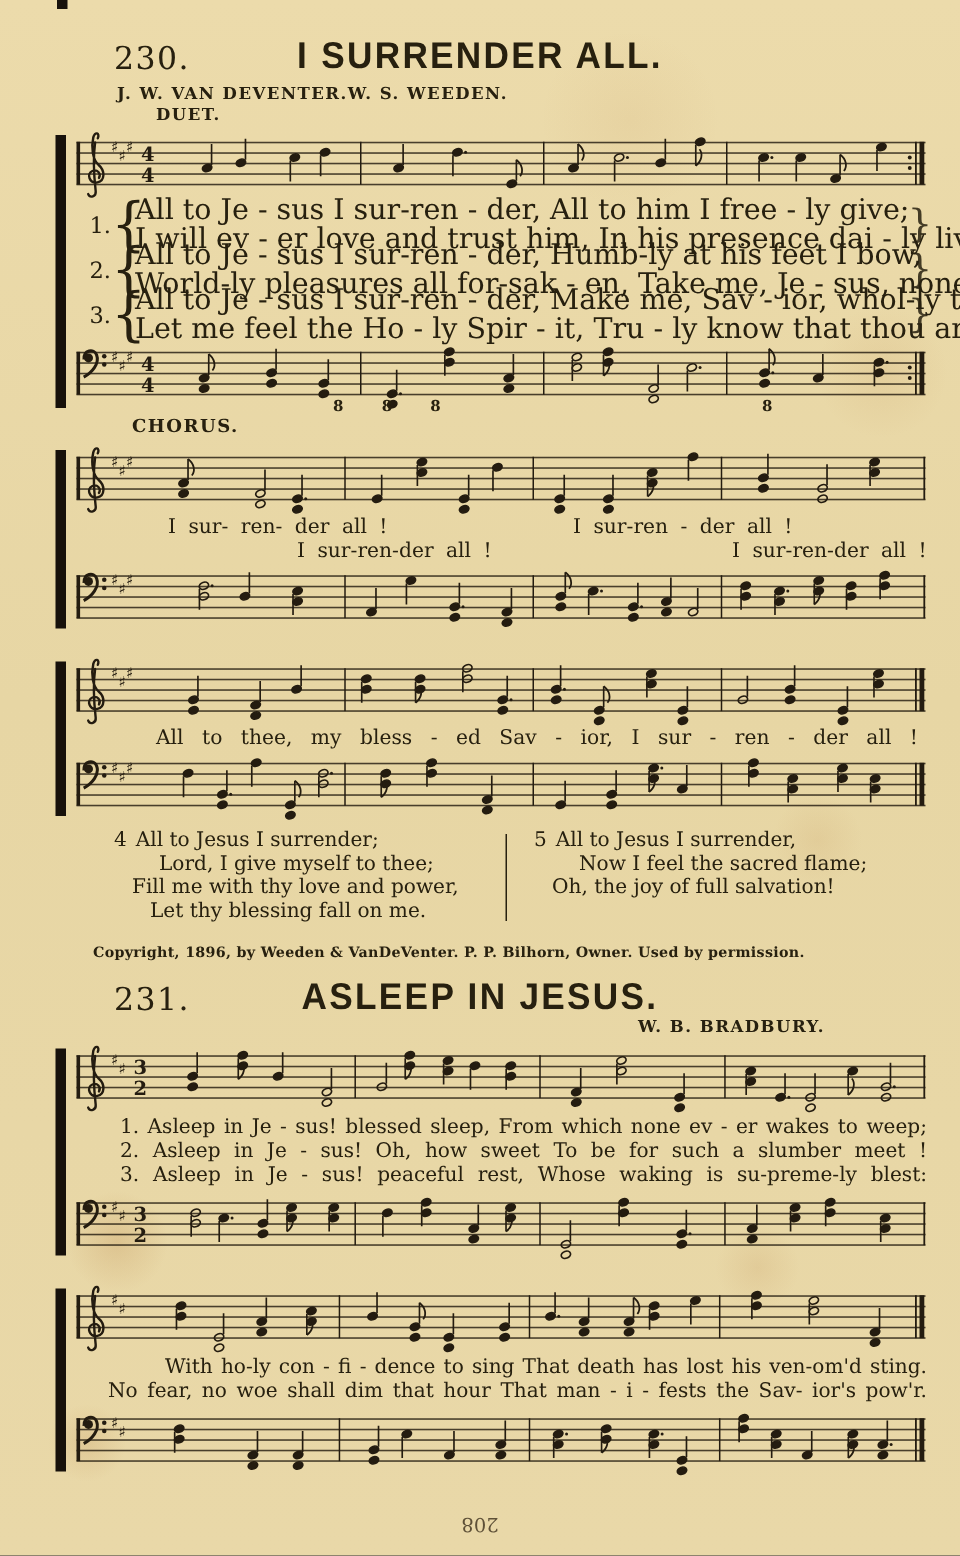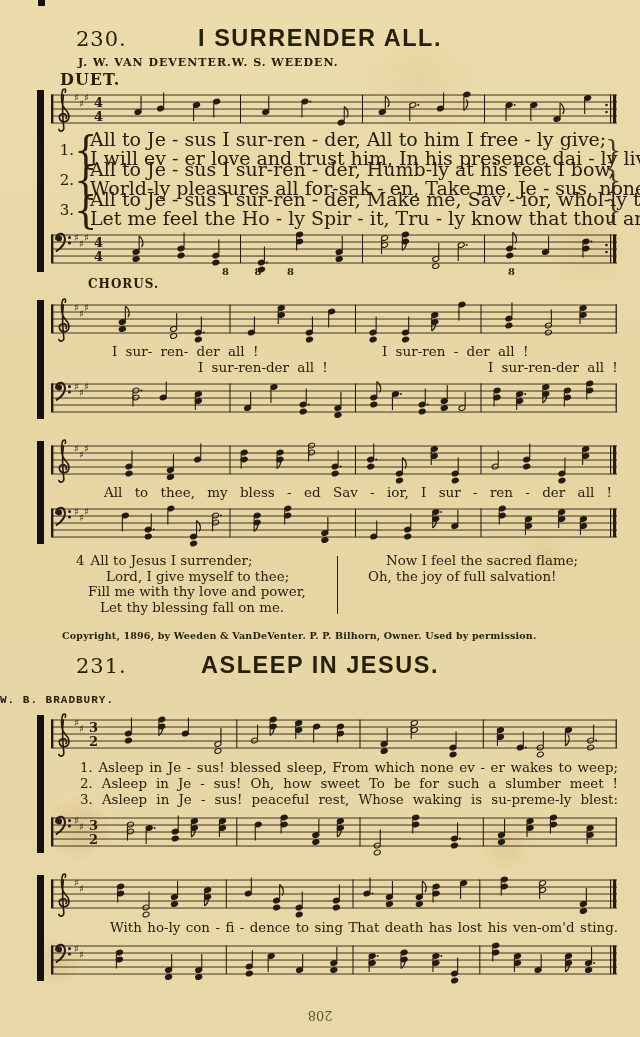--- a/index.html
+++ b/index.html
@@ -18,21 +18,21 @@
   .corner-mark{position:absolute;left:38px;top:0;width:7px;height:6px;background:#17110b;}
   .content{position:absolute;left:0;top:0;width:640px;}
   
   .h-row{display:flex;align-items:flex-end;margin-top:24px;}
   .h-num{width:125px;padding-left:76px;box-sizing:border-box;font-size:21px;letter-spacing:1px;}
   .h-title{flex:1;text-align:center;font-family:"Liberation Sans",sans-serif;font-weight:bold;
            font-size:23px;letter-spacing:1.5px;transform:scale(1.02,1.08);}
   .h-sp{width:125px;}
   .credits{display:flex;margin:5px 58px 0 78px;
            font-size:11px;font-weight:bold;letter-spacing:1px;}
-  .duet{margin:1px 0 0 60px;font-size:16px;font-weight:bold;letter-spacing:1px;height:13px;}
+  .duet{margin:1px 0 0 104px;font-size:11px;font-weight:bold;letter-spacing:1px;height:13px;}
   
   .system{position:relative;margin-left:50px;margin-right:22px;}
   .sysbar{position:absolute;left:-13px;top:3px;bottom:3px;width:7px;background:#17110b;}
   .staff{height:46px;position:relative;}
   .figrow{position:relative;height:9px;margin-top:-7px;font-size:10px;font-weight:bold;}
   .figrow span{position:absolute;top:0;letter-spacing:0;}
   .fig1{left:172px;word-spacing:22px;}
   .fig2{left:458px;}
   
   .verses230{padding:2px 0 2px 2px;}
@@ -58,22 +58,22 @@
   .vv-div{position:absolute;left:287px;top:3px;width:1.4px;height:58px;background:#27200f;}
   .vv-col{position:absolute;top:0;font-size:13.4px;line-height:15.5px;}
   .vv-left{left:26px;width:262px;}
   .vv-right{left:306px;width:260px;}
   .vv-l1{padding-left:0;}  .vv-l2{padding-left:30px;}
   .vv-l3{padding-left:12px;} .vv-l4{padding-left:24px;}
   .vv-n{font-weight:normal;padding-right:6px;}
   .copyright{margin:3px 0 0 62px;font-size:9.5px;font-weight:bold;letter-spacing:.2px;height:13px;}
   
   .h-row2{display:flex;align-items:flex-end;margin-top:8px;}
-  .credit231{margin:16px 90px 0 0;font-size:11px;font-weight:bold;
-             letter-spacing:1px;height:14px;font-family:Liberation Mono, monospace;}
+  .credit231{margin:0 90px 0 0;text-align:right;font-size:11px;font-weight:bold;
+             letter-spacing:1px;height:14px;}
   .verses231{padding:2px 0;}
   .v231line{font-size:13.4px;line-height:16px;text-align:justify;text-align-last:justify;
             white-space:nowrap;overflow:hidden;padding-left:30px;}
   .cont231{padding:2px 0;}
   .contline{font-size:13.4px;line-height:16px;text-align:justify;text-align-last:justify;
             white-space:nowrap;overflow:hidden;}
   .contline:nth-child(1){padding-left:60px;}
   .contline:nth-child(2){padding-left:22px;}
   .contline:nth-child(3){padding-left:32px;}
   .pagenum{position:absolute;bottom:14px;left:0;width:100%;text-align:center;
@@ -841,20 +841,21 @@
 
     <div class="vv-wrap">
       <div class="vv-div"></div>
       <div class="vv-col vv-left">
         <div class="vv-l1"><span class="vv-n">4</span><span>All to Jesus I surrender;</span></div>
         <div class="vv-l2">Lord, I give myself to thee;</div>
         <div class="vv-l3">Fill me with thy love and power,</div>
         <div class="vv-l4">Let thy blessing fall on me.</div>
       </div>
       <div class="vv-col vv-right">
+        <div class="vv-l1"><span class="vv-n">5</span><span>All to Jesus I surrender,</span></div>
         <div class="vv-l2">Now I feel the sacred flame;</div>
         <div class="vv-l3">Oh, the joy of full salvation!</div>
       </div>
     </div>
     <div class="copyright">Copyright, 1896, by Weeden &amp; VanDeVenter.   P. P. Bilhorn, Owner.   Used by permission.</div>
 
     <div class="h-row2 h-row">
       <div class="h-num">231.</div>
       <div class="h-title">ASLEEP IN JESUS.</div>
       <div class="h-sp"></div>
@@ -1246,20 +1247,21 @@
             <g transform="translate(533.3954067580868 32) rotate(-18)">
               <ellipse rx="3.2" ry="2.3" fill="#241c10" stroke="#241c10" stroke-width="1.1"></ellipse>
             </g>
             <g transform="translate(533.3954067580868 39) rotate(-18)">
               <ellipse rx="3.2" ry="2.3" fill="#241c10" stroke="#241c10" stroke-width="1.1"></ellipse>
             </g>
             <rect x="535.8" y="16.0" width="1.1" height="14" fill="#241c10"></rect>
           </svg></div>
       <div class="cont231">
         <div class="contline">With ho-ly con - fi - dence to sing That death has lost his ven-om'd sting.</div>
+        <div class="contline">No fear, no woe shall dim that hour That man - i - fests the Sav- ior's pow'r.</div>
       </div>
       <div class="staff"><svg width="568" height="46" viewBox="0 0 568 46" xmlns="http://www.w3.org/2000/svg">
             <rect x="1" y="7.5" width="566" height="1.05" fill="#241c10" opacity=".82"></rect>
             <rect x="1" y="14.5" width="566" height="1.05" fill="#241c10" opacity=".82"></rect>
             <rect x="1" y="21.5" width="566" height="1.05" fill="#241c10" opacity=".82"></rect>
             <rect x="1" y="28.5" width="566" height="1.05" fill="#241c10" opacity=".82"></rect>
             <rect x="1" y="35.5" width="566" height="1.05" fill="#241c10" opacity=".82"></rect>
             <rect x="1" y="7.5" width="2.4" height="28.6" fill="#241c10"></rect>
             <circle cx="9" cy="11.6" r="3" fill="#241c10"></circle>
             <path d="M6 12.6 C5.6 6.4 12.6 4.8 14.4 9.6 C16.6 15.4 11.2 21.6 5.8 24.4" fill="none" stroke="#241c10" stroke-width="2"></path>

